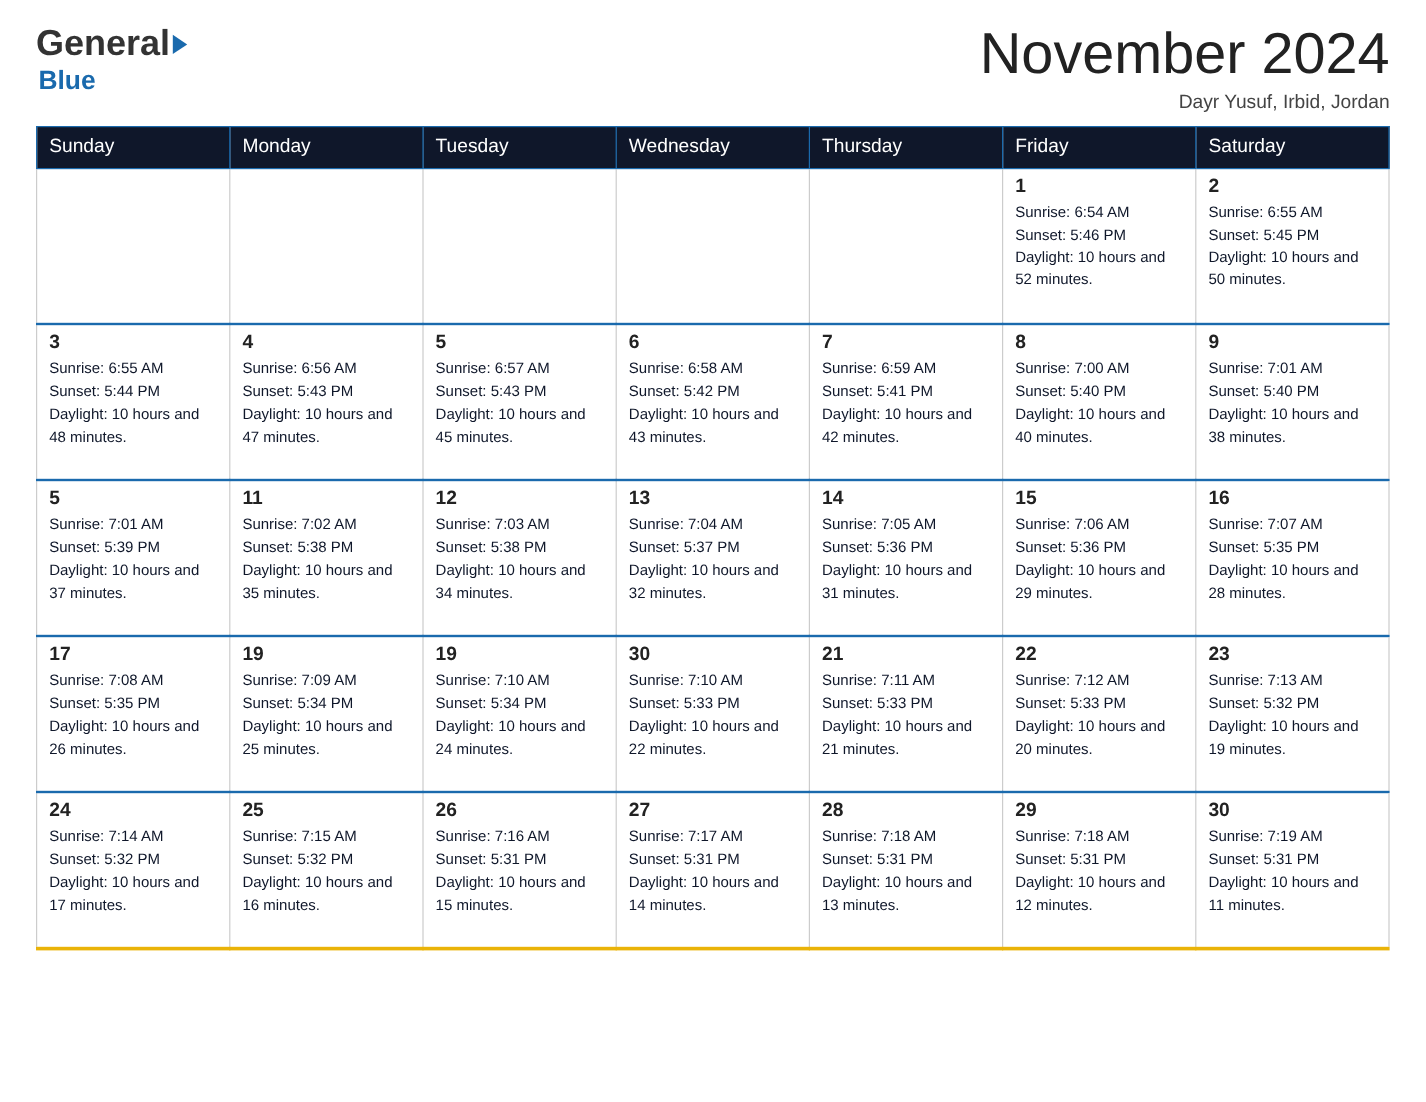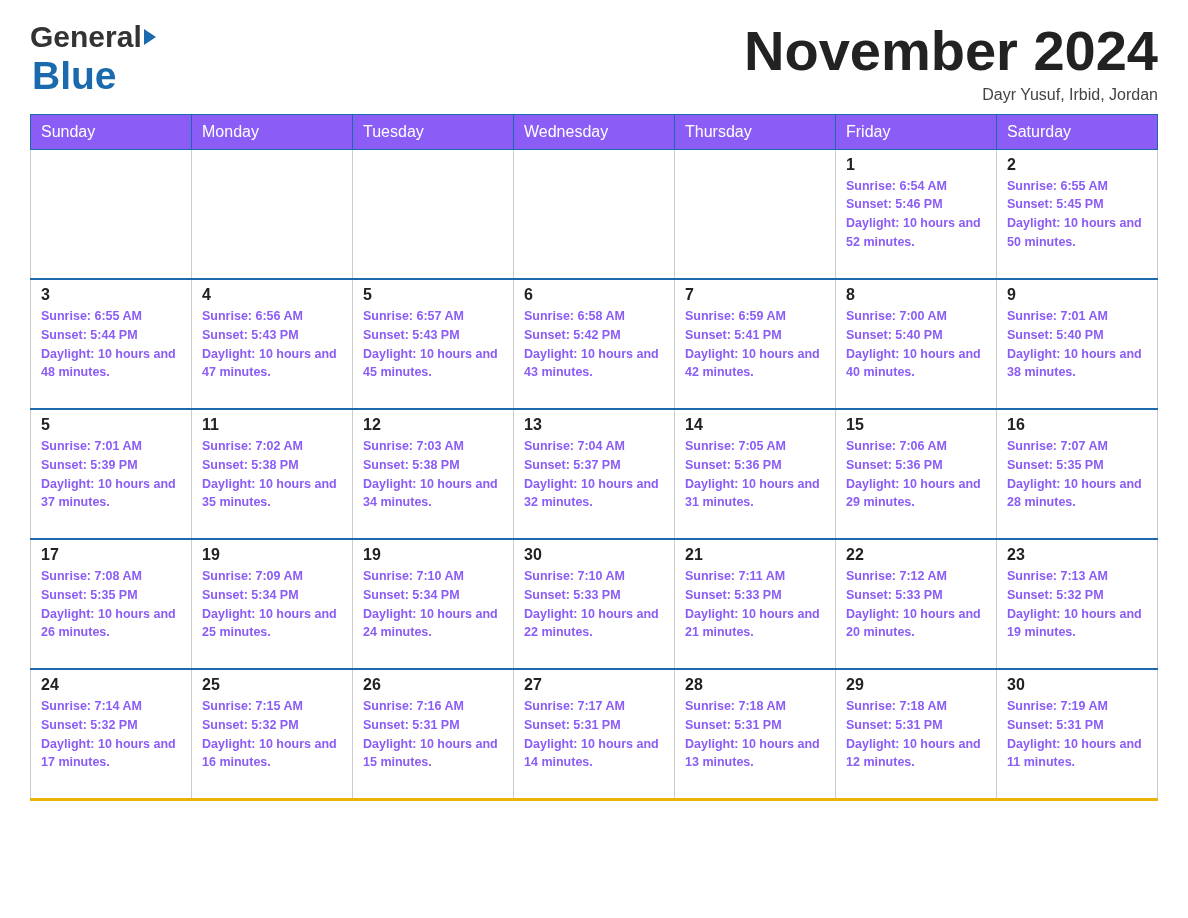--- a/index.html
+++ b/index.html
@@ -18,37 +18,37 @@
     }
     .logo {
       display: flex;
       flex-direction: column;
       align-items: flex-start;
     }
     .title-block {
       text-align: right;
     }
     .calendar-title {
-      font-size: 56px;
-      font-weight: bold;
+      font-size: 48px;
+      font-weight: normal;
       color: #222;
       line-height: 1.1;
     }
     .calendar-subtitle {
       font-size: 16px;
       color: #444;
       margin-top: 4px;
     }
     table {
       width: 100%;
       border-collapse: collapse;
       margin-top: 8px;
     }
     thead tr {
-      background-color: #8b5cf6;
+      background-color: #0f172a;
     }
     thead th {
       color: #fff;
       font-size: 16px;
       font-weight: normal;
       padding: 8px 10px;
       text-align: left;
       border: 1px solid #1a6aad;
     }
     tbody tr {
@@ -70,23 +70,22 @@
     }
     .day-number {
       font-size: 16px;
       font-weight: bold;
       color: #222;
       display: block;
       margin-bottom: 3px;
     }
     .day-info {
       font-size: 12.5px;
-      color: #8b5cf6;
+      color: #0f172a;
       line-height: 1.5;
-      font-weight: bold;
     }
     .empty-cell {
       background: #fff;
     }
     tbody tr:last-child {
       border-bottom: 3px solid #eab308;
     }
     .logo-row {
       display: flex;
       align-items: center;
@@ -99,21 +98,21 @@
     .logo-triangle-shape {
       width: 0;
       height: 0;
       border-left: 12px solid #1a6aad;
       border-top: 8px solid transparent;
       border-bottom: 8px solid transparent;
       display: inline-block;
       margin-left: 2px;
     }
     .logo-second-row {
-      font-size: 39px;
+      font-size: 22px;
       font-weight: bold;
       color: #1a6aad;
       padding-left: 2px;
     }
   </style>
 </head>
 <body>
 
 <div class="header">
   <div class="logo">

